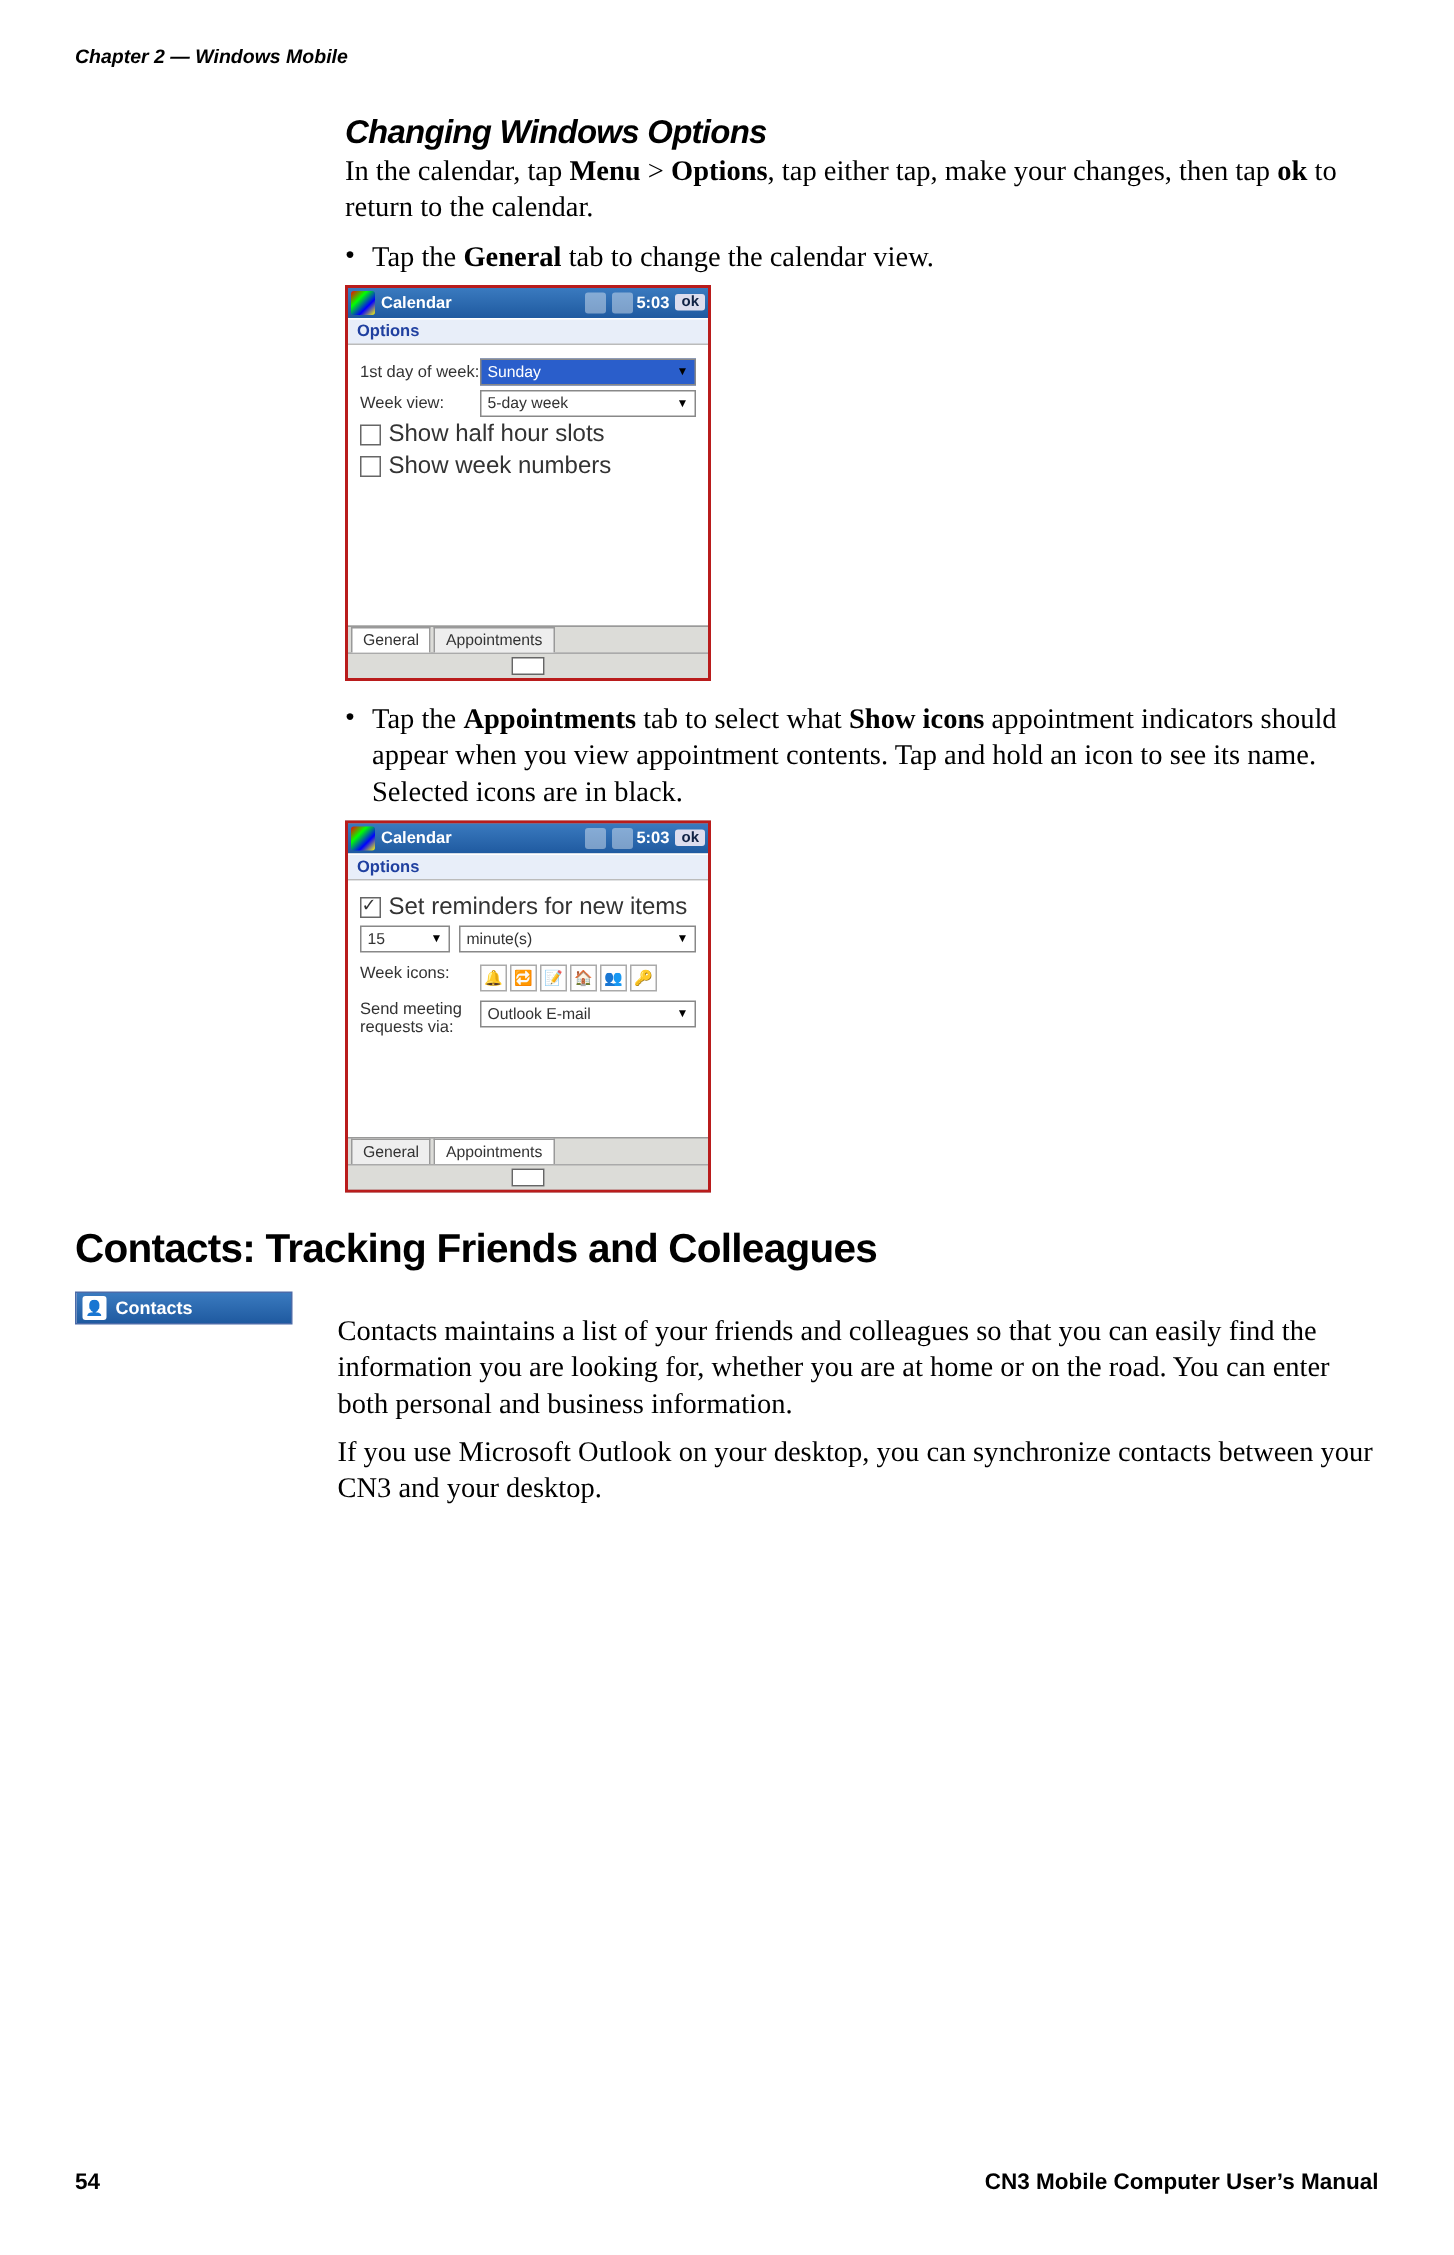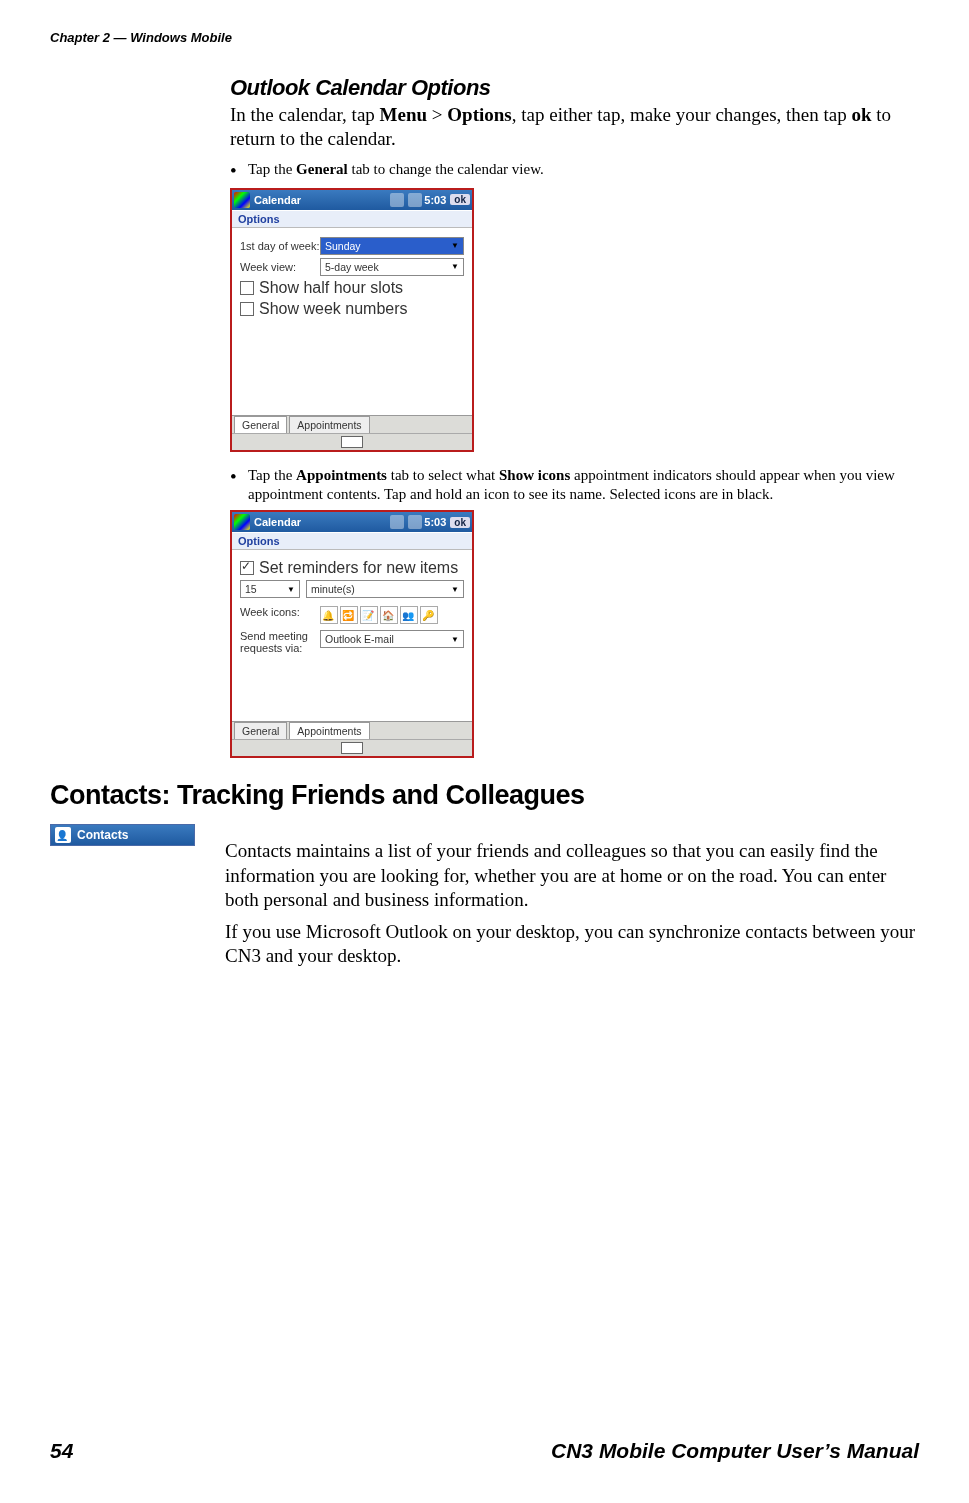--- a/index.html
+++ b/index.html
@@ -50,21 +50,21 @@
   .bullet-row {
     display: flex;
     margin: 4px 0 6px 0;
   }
   .bullet-dot {
     width: 18px;
     font-size: 19px;
   }
   .bullet-text {
     flex: 1;
-    font-size: 15px;
+    font-size: 19px;
     line-height: 1.28;
   }
   .b { font-weight: bold; }
 
   
   .shot {
     width: 240px;
     background: #a3a3a3;
     border: 2px solid #b91c1c;
     margin: 4px 0 14px 0;
@@ -163,35 +163,35 @@
   }
   .contacts-icon .cicon{
     width:16px;height:16px;background:#fff;border-radius:2px;margin-right:6px;
     display:inline-flex;align-items:center;justify-content:center;font-size:10px;color:#c05000;
   }
   .contacts-text { flex:1; }
 
   .footer {
     display:flex; justify-content:space-between;
     font-family: Arial, Helvetica, sans-serif;
-    font-weight:bold; font-style:italic; font-size:21px;
+    font-weight:bold; font-size:15px;
     margin-top:auto;
     gap:32px;
   }
 </style>
 </head>
 <body>
 
 <div class="page">
   <div class="chapter-header">Chapter 2 — Windows Mobile</div>
 
   <div class="content">
 
     <div class="indent-block">
-      <div class="h3">Outlook Calendar Options</div>
+      <div class="h3">Changing Windows Options</div>
       <p class="body-text">
         <span>In the calendar, tap </span><span class="b">Menu</span><span> &gt; </span><span class="b">Options</span><span>, tap either tap, make your changes, then tap </span><span class="b">ok</span><span> to return to the calendar.</span>
       </p>
 
       <div class="bullet-row">
         <div class="bullet-dot">•</div>
         <div class="bullet-text">
           <span>Tap the </span><span class="b">General</span><span> tab to change the calendar view.</span>
         </div>
       </div>

